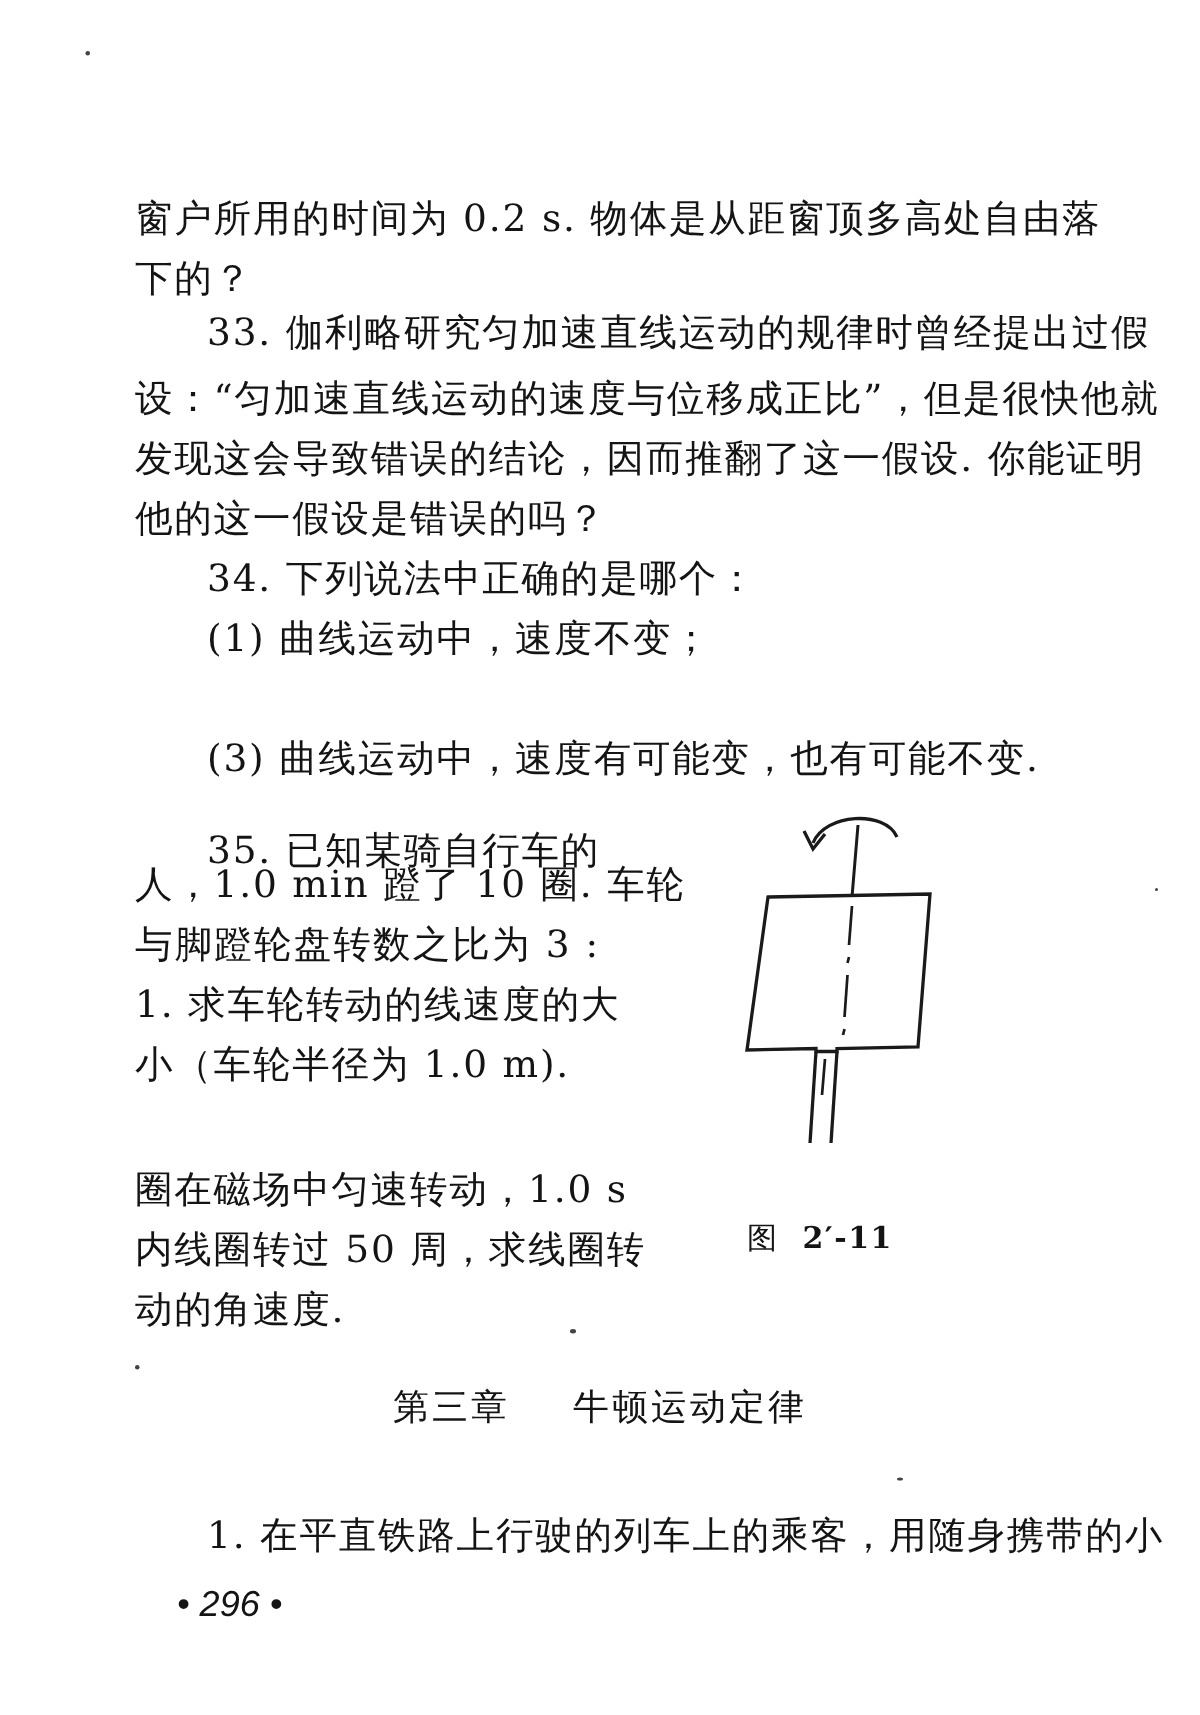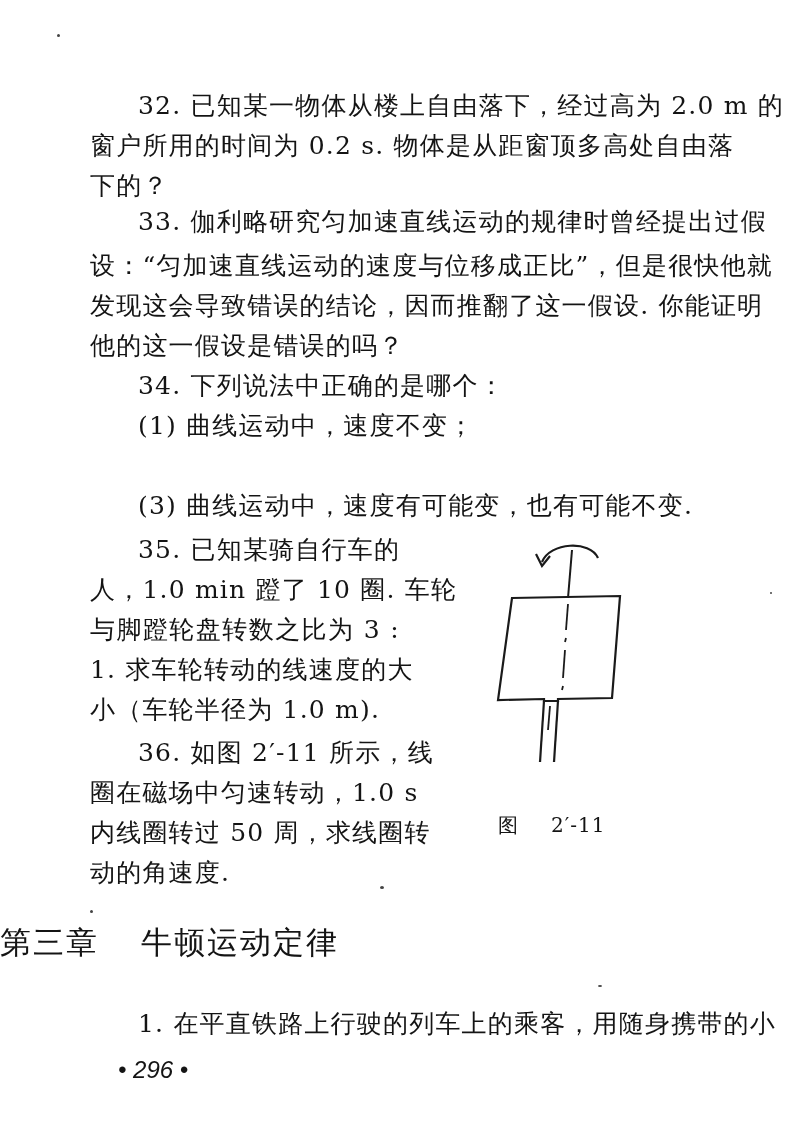--- a/index.html
+++ b/index.html
@@ -10,60 +10,58 @@
   .page { position: absolute; inset: 0; }
   .line {
     position: absolute; font-size: 25px; line-height: 40px; white-space: nowrap;
     letter-spacing: 1.2px;
   }
   .wide { left: 90px; width: 620px; }
   .narrow { left: 90px; width: 310px; }
   .ind { text-indent: 48px; }
   .justify { text-align: justify; text-align-last: justify; }
   .chapter {
-    position: absolute; top: 922px; left: 0; width: 800px; text-align: left;
-    font-size: 31px; letter-spacing: 2px; font-family: "DejaVu Sans", "Liberation Sans", sans-serif;
+    position: absolute; top: 922px; left: 0; width: 800px; text-align: center;
+    font-size: 24px; letter-spacing: 2px; font-family: "DejaVu Sans", "Liberation Sans", sans-serif;
   }
   .chapter span + span { margin-left: 42px; }
   .pageno {
     position: absolute; left: 118px; top: 1056px; font-size: 24px; font-style: italic;
     font-family: Liberation Sans, sans-serif;
   }
   .figure { position: absolute; left: 480px; top: 530px; width: 160px; height: 330px; }
   .caption {
     position: absolute; left: 498px; top: 812px; font-size: 20px; letter-spacing: 1px;
   }
-  .caption .num { margin-left: 32px; }
+  .caption .num { margin-left: 16px; font-weight: bold; }
   .dot { position: absolute; background: #444; border-radius: 50%; }
 </style>
 </head>
 <body>
 
 <div class="page">
 
-  <div class="line wide ind justify" style="top:86px">32. 已知某一物体从楼上自由落下，经过高为 2.0 m 的</div>
   <div class="line wide justify" style="top:126px">窗户所用的时间为 0.2 s. 物体是从距窗顶多高处自由落</div>
   <div class="line wide" style="top:166px">下的？</div>
 
   <div class="line wide ind justify" style="top:202px">33. 伽利略研究匀加速直线运动的规律时曾经提出过假</div>
   <div class="line wide justify" style="top:286px">发现这会导致错误的结论，因而推翻了这一假设. 你能证明</div>
   <div class="line wide justify" style="top:246px">设：“匀加速直线运动的速度与位移成正比”，但是很快他就</div>
   <div class="line wide" style="top:326px">他的这一假设是错误的吗？</div>
 
   <div class="line wide ind" style="top:366px">34. 下列说法中正确的是哪个：</div>
   <div class="line wide" style="top:406px; left:138px">(1) 曲线运动中，速度不变；</div>
   <div class="line wide" style="top:486px; left:138px">(3) 曲线运动中，速度有可能变，也有可能不变.</div>
 
-  <div class="line narrow ind" style="top:530px">35. 已知某骑自行车的</div>
+  <div class="line narrow ind" style="top:547px">35. 已知某骑自行车的</div>
   <div class="line narrow justify" style="top:570px">人，1.0 min 蹬了 10 圈. 车轮</div>
   <div class="line narrow justify" style="top:610px">与脚蹬轮盘转数之比为 3 :</div>
   <div class="line narrow justify" style="top:650px">1. 求车轮转动的线速度的大</div>
   <div class="line narrow" style="top:690px">小（车轮半径为 1.0 m).</div>
 
-  <div class="line narrow ind" style="top:733px">36. 如图 2′-11 所示，线</div>
   <div class="line narrow justify" style="top:773px">圈在磁场中匀速转动，1.0 s</div>
   <div class="line narrow justify" style="top:813px">内线圈转过 50 周，求线圈转</div>
   <div class="line narrow" style="top:853px">动的角速度.</div>
 
   <div class="figure">
     <svg width="160" height="330" viewBox="0 0 160 330" xmlns="http://www.w3.org/2000/svg">
 
       <path d="M 62 32 C 70 12, 110 10, 118 28" fill="none" stroke="#1a1a1a" stroke-width="2.2"></path>
       <path d="M 56 24 L 62 36 L 70 26" fill="none" stroke="#1a1a1a" stroke-width="2.2"></path>
 

